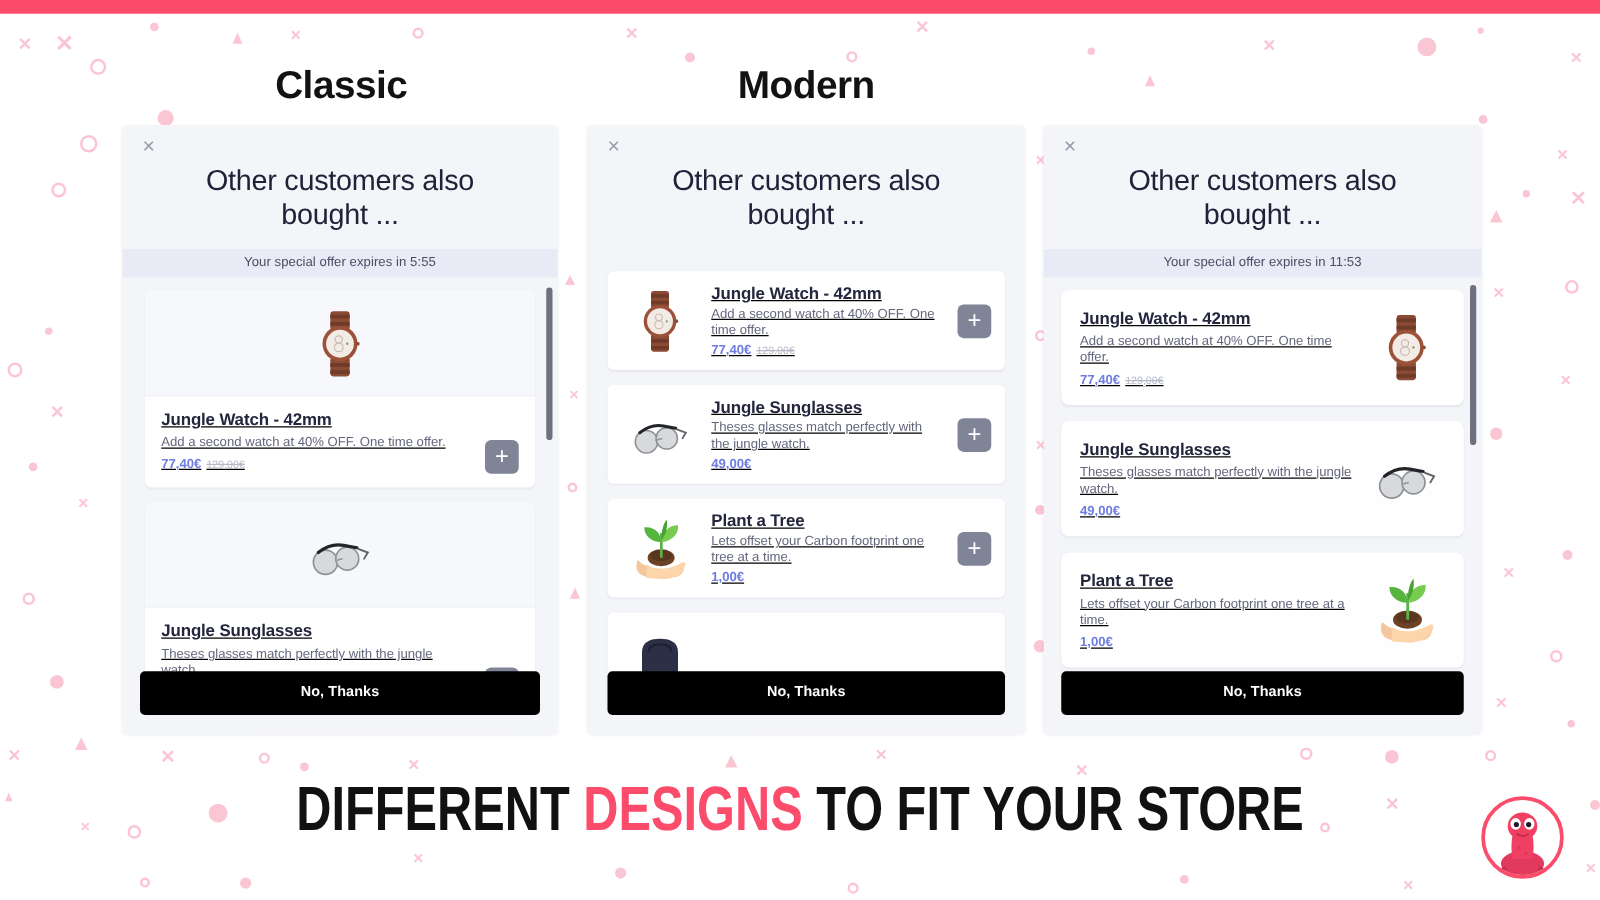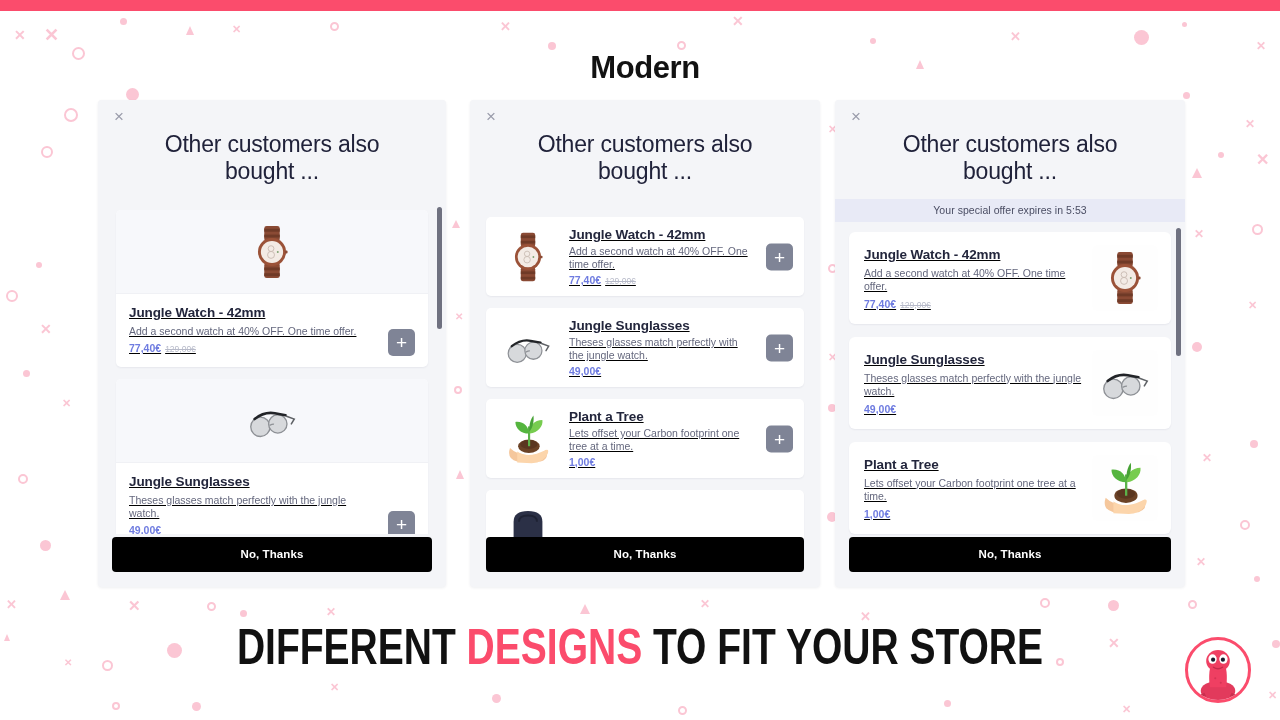--- a/index.html
+++ b/index.html
@@ -330,28 +330,30 @@
       <div class="d dot" style="left: 1192px; top: 342px; width: 10px; height: 10px;"></div>
       <div class="d ex" style="left: 1248px; top: 300px; font-size: 11px;">✕</div>
       <div class="d dot" style="left: 1250px; top: 440px; width: 8px; height: 8px;"></div>
       <div class="d ex" style="left: 1202px; top: 452px; font-size: 12px;">✕</div>
       <div class="d ring" style="left: 1240px; top: 520px; width: 10px; height: 10px; border-width: 2px;"></div>
       <div class="d ex" style="left: 1196px; top: 556px; font-size: 12px;">✕</div>
       <div class="d dot" style="left: 1254px; top: 576px; width: 6px; height: 6px;"></div>
     </div>
 
   <div class="headings">
+    <div class="heading h0">Classic</div>
     <div class="heading h1">Modern</div>
   </div>
 
   <div class="panel p0">
     <div class="panel-head">
       <div class="close-x">×</div>
       <div class="panel-title">Other customers also bought ...</div>
     </div>
+    <div class="offer-bar">Your special offer expires in 5:55</div>
     <div class="scroll-area">
       <div class="classic-list" id="classic-list">
           <div class="c-card">
             <div class="c-img">
               <svg viewBox="0 0 60 60" width="58" height="58">
                 <rect x="22" y="3" width="16" height="16" rx="2.5" fill="#8a4a34"></rect>
                 <rect x="22" y="41" width="16" height="16" rx="2.5" fill="#8a4a34"></rect>
                 <rect x="22" y="6" width="16" height="3" fill="#6f3a27"></rect>
                 <rect x="22" y="12" width="16" height="3" fill="#6f3a27"></rect>
                 <rect x="22" y="46" width="16" height="3" fill="#6f3a27"></rect>
@@ -476,21 +478,21 @@
         </div>
     </div>
     <div class="no-thanks">No, Thanks</div>
   </div>
 
   <div class="panel p2">
     <div class="panel-head">
       <div class="close-x">×</div>
       <div class="panel-title">Other customers also bought ...</div>
     </div>
-    <div class="offer-bar">Your special offer expires in 5:53</div>
+    <div class="offer-bar">Your special offer expires in 11:53</div>
     <div class="scroll-area">
       <div class="trendy-list" id="trendy-list">
           <div class="t-card">
             <div class="t-body">
               <div class="t-title">Jungle Watch - 42mm</div>
               <div class="t-desc">Add a second watch at 40% OFF. One time offer.</div>
               <div class="t-price"><span>77,40€</span><span class="old">129,00€</span></div>
             </div>
             <div class="t-img">
               <svg viewBox="0 0 60 60" width="58" height="58">

